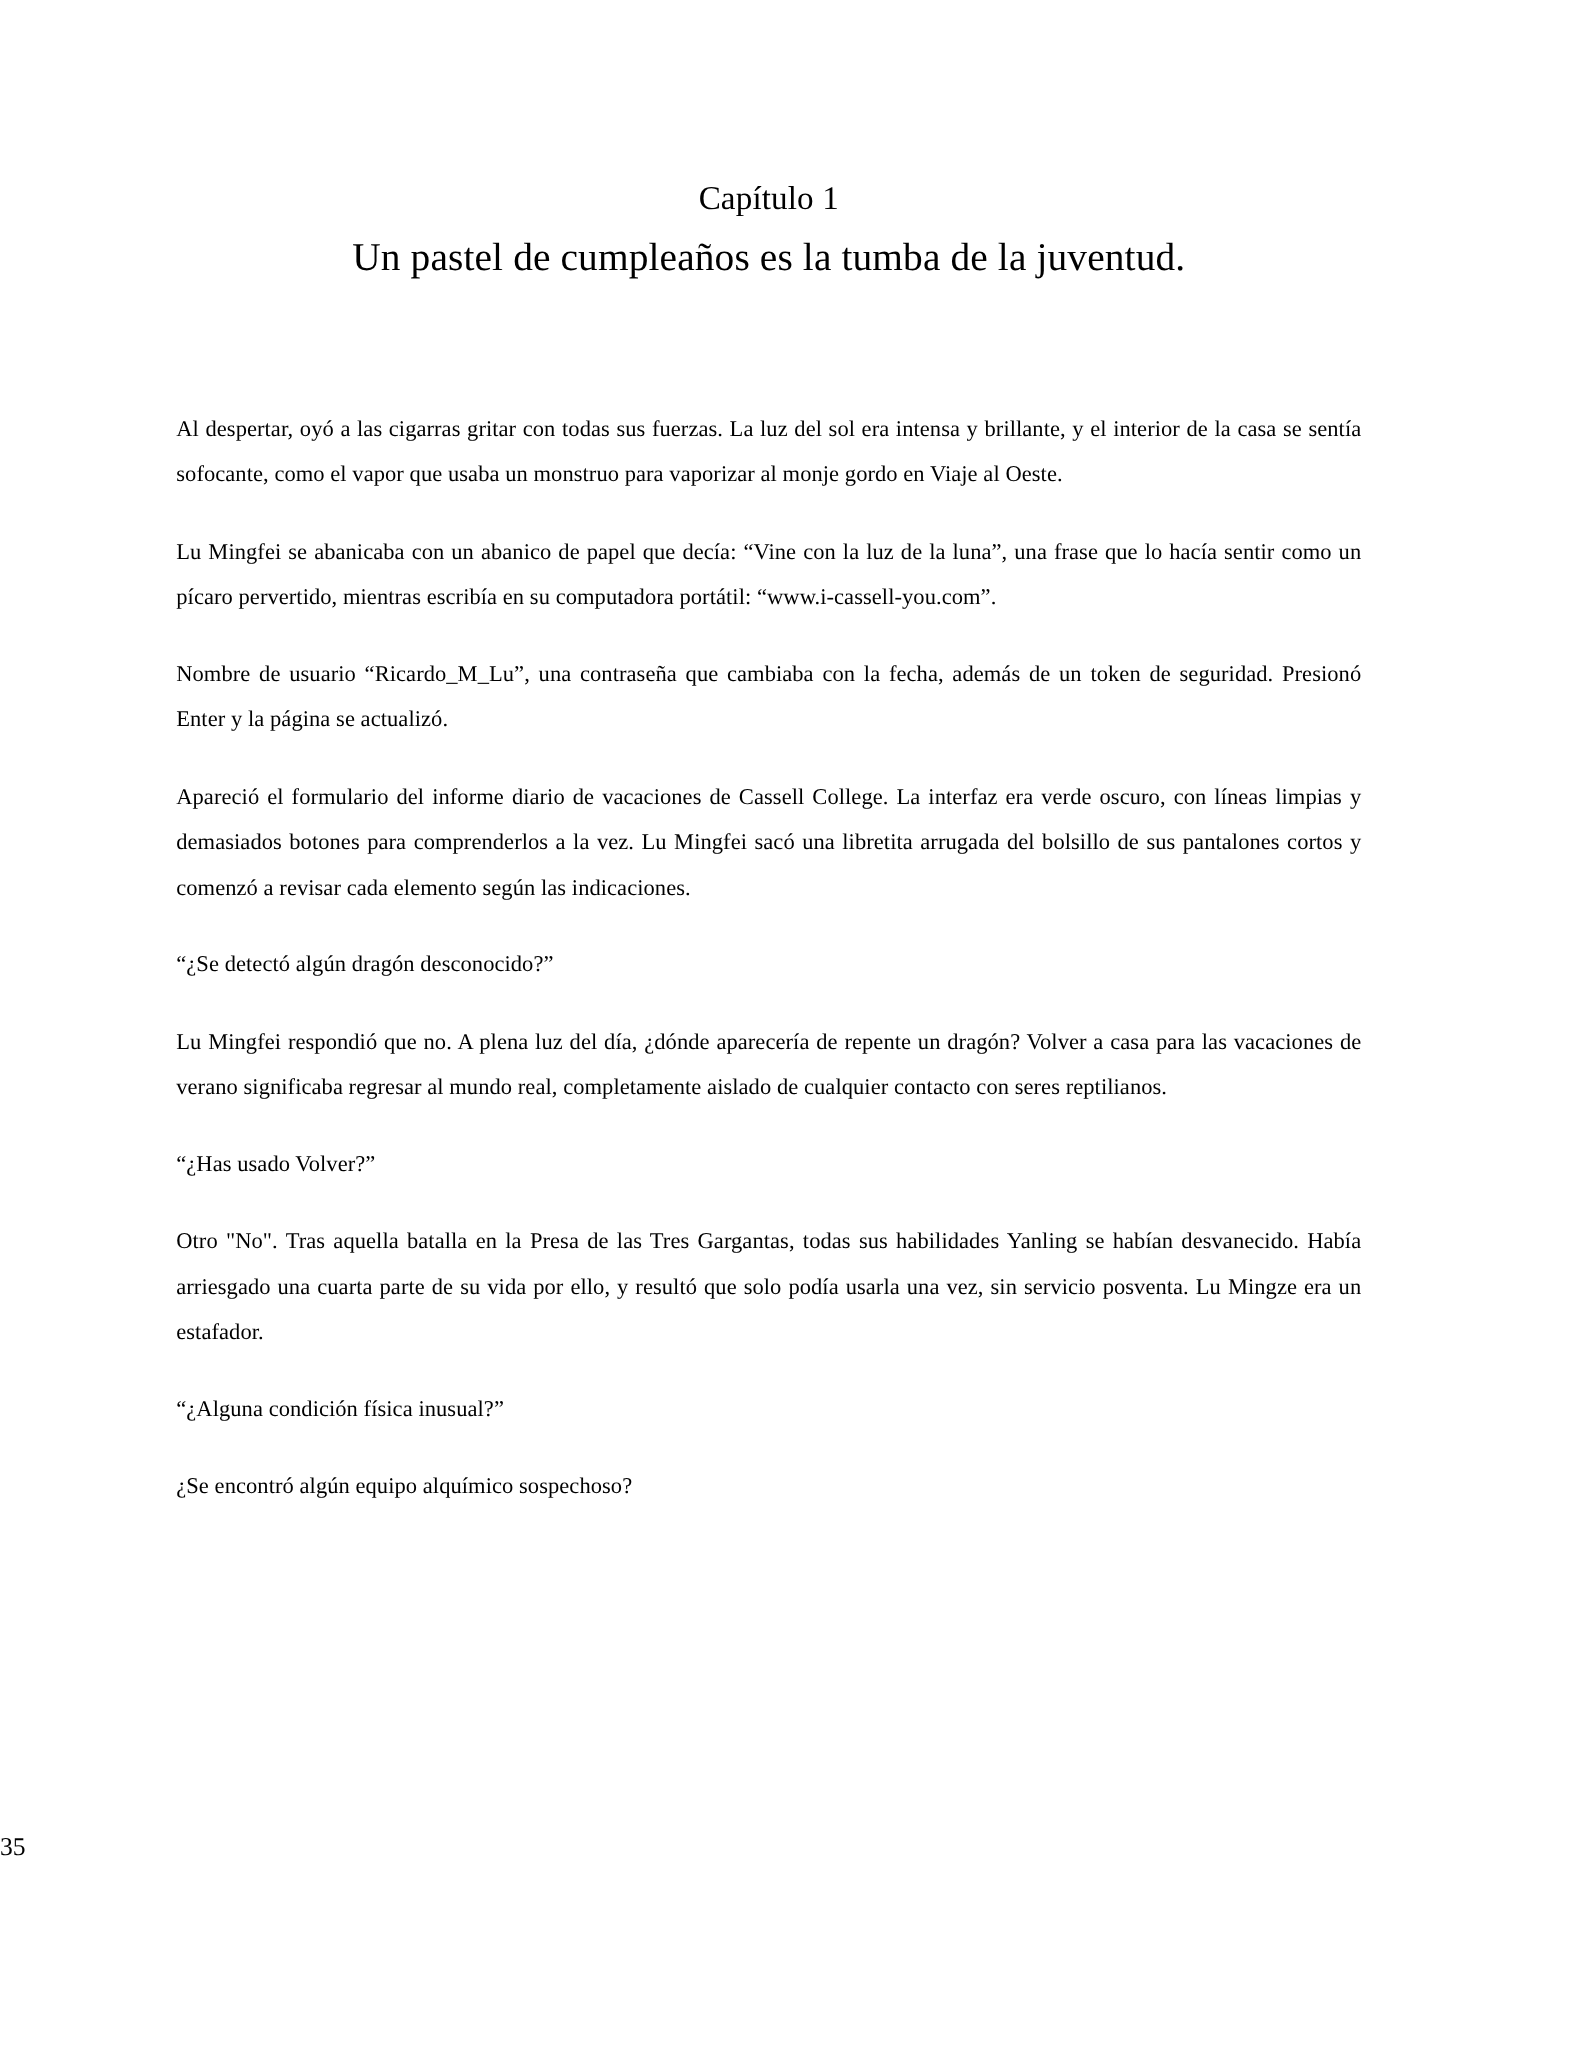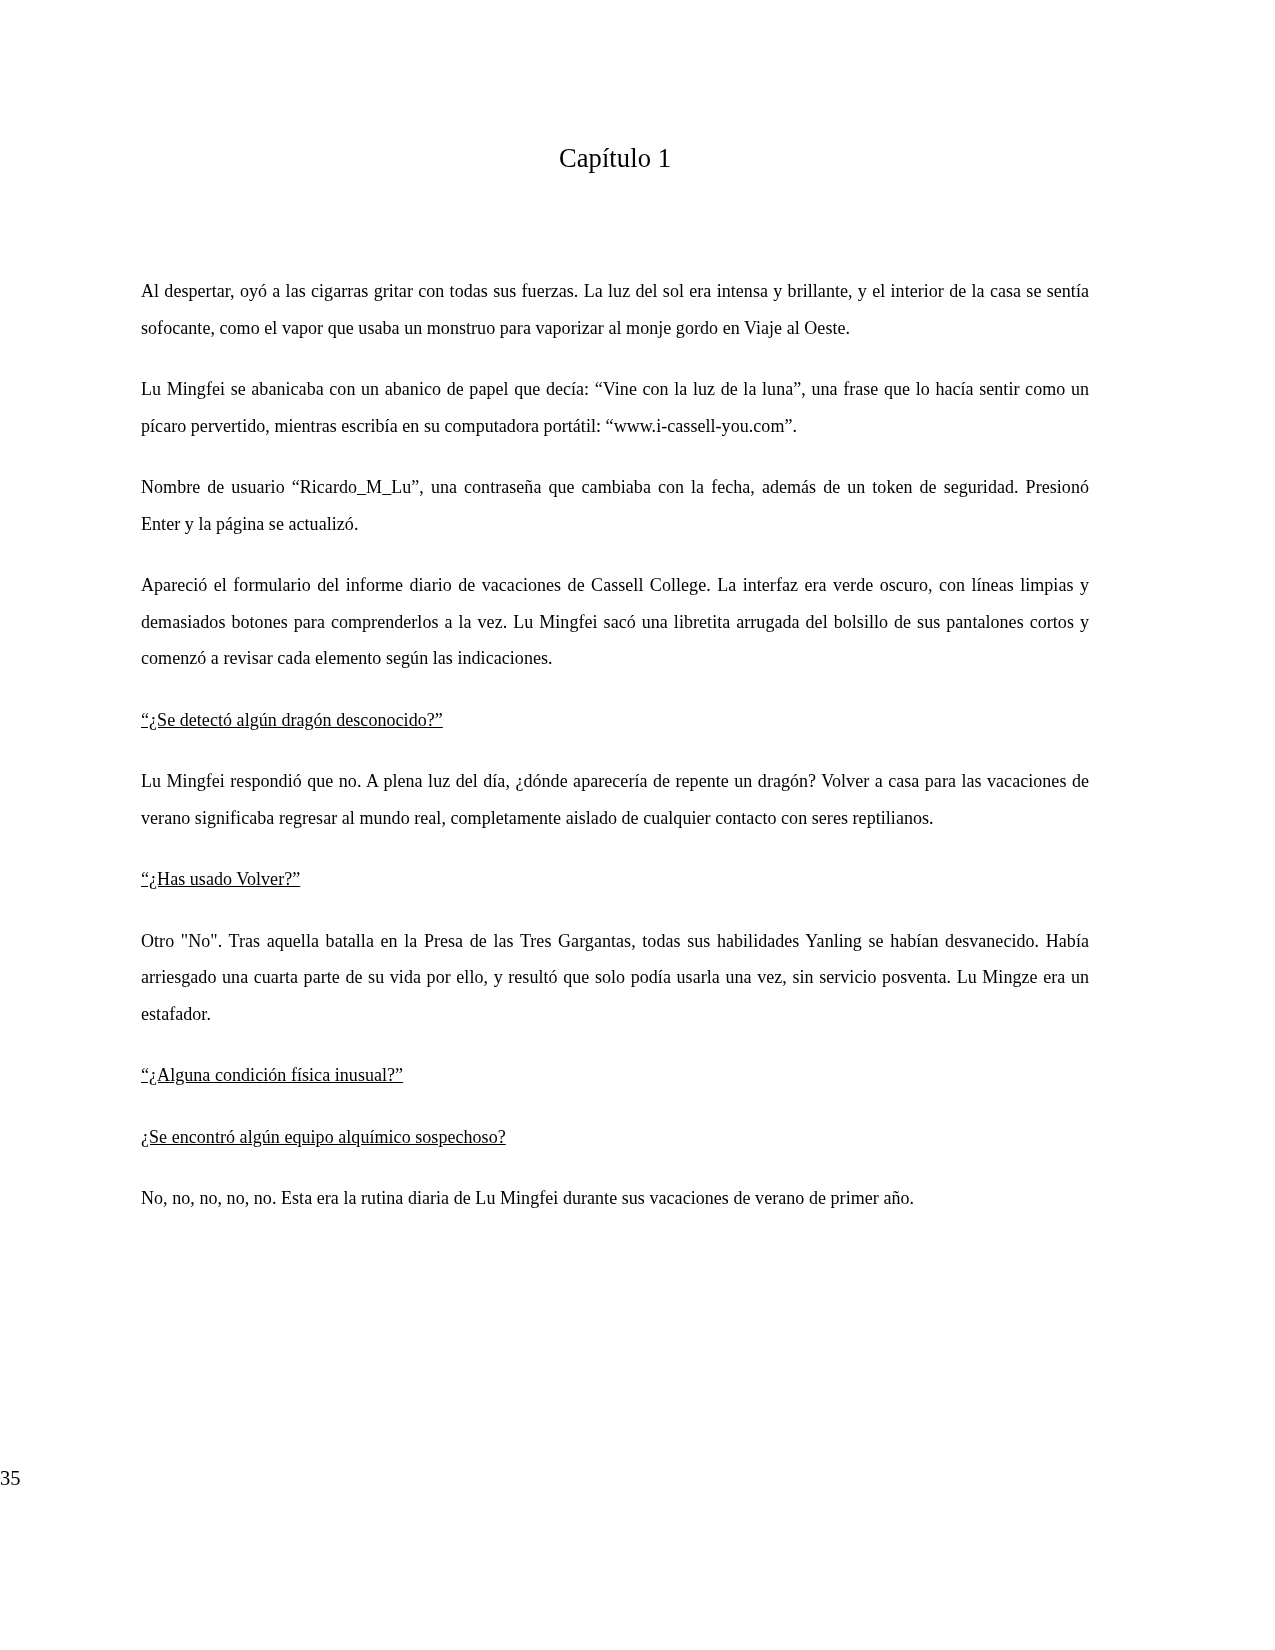--- a/index.html
+++ b/index.html
@@ -55,40 +55,40 @@
     text-align: justify;
     text-justify: inter-word;
     hyphens: none;
     letter-spacing: 0.05px;
   }
   p.para.last {
     margin-bottom: 0;
   }
   p.para.single {
     text-align: left;
-    text-decoration: underline;
   }
   .page-number {
     position: absolute;
     left: 0;
     right: 0;
     top: 1468px;
     font-size: 20.5px;
     line-height: 1;
   }
 </style>
 </head>
 <body>
 
 <div class="page">
 
   <div class="content">
 
     <div class="chapter-label">Capítulo 1</div>
 
+    <h1 class="chapter-title">Un pastel de cumpleaños es la tumba de la juventud.</h1>
 
     <div class="body-block">
 
       <p class="para">Al despertar, oyó a las cigarras gritar con todas sus fuerzas. La luz del sol era intensa y brillante, y el interior de la casa se sentía sofocante, como el vapor que usaba un monstruo para vaporizar al monje gordo en Viaje al Oeste.</p>
 
       <p class="para">Lu Mingfei se abanicaba con un abanico de papel que decía: “Vine con la luz de la luna”, una frase que lo hacía sentir como un pícaro pervertido, mientras escribía en su computadora portátil: “www.i-cassell-you.com”.</p>
 
       <p class="para">Nombre de usuario “Ricardo_M_Lu”, una contraseña que cambiaba con la fecha, además de un token de seguridad. Presionó Enter y la página se actualizó.</p>
 
       <p class="para">Apareció el formulario del informe diario de vacaciones de Cassell College. La interfaz era verde oscuro, con líneas limpias y demasiados botones para comprenderlos a la vez. Lu Mingfei sacó una libretita arrugada del bolsillo de sus pantalones cortos y comenzó a revisar cada elemento según las indicaciones.</p>
@@ -98,20 +98,19 @@
       <p class="para">Lu Mingfei respondió que no. A plena luz del día, ¿dónde aparecería de repente un dragón? Volver a casa para las vacaciones de verano significaba regresar al mundo real, completamente aislado de cualquier contacto con seres reptilianos.</p>
 
       <p class="para single">“¿Has usado Volver?”</p>
 
       <p class="para">Otro "No". Tras aquella batalla en la Presa de las Tres Gargantas, todas sus habilidades Yanling se habían desvanecido. Había arriesgado una cuarta parte de su vida por ello, y resultó que solo podía usarla una vez, sin servicio posventa. Lu Mingze era un estafador.</p>
 
       <p class="para single">“¿Alguna condición física inusual?”</p>
 
       <p class="para single">¿Se encontró algún equipo alquímico sospechoso?</p>
 
-      <p class="para last">No, no, no, no, no. Esta era la rutina diaria de Lu Mingfei durante sus vacaciones de verano de primer año.</p>
 
     </div>
   </div>
 
   <div class="page-number">35</div>
 
 </div>
 
 </body></html>

